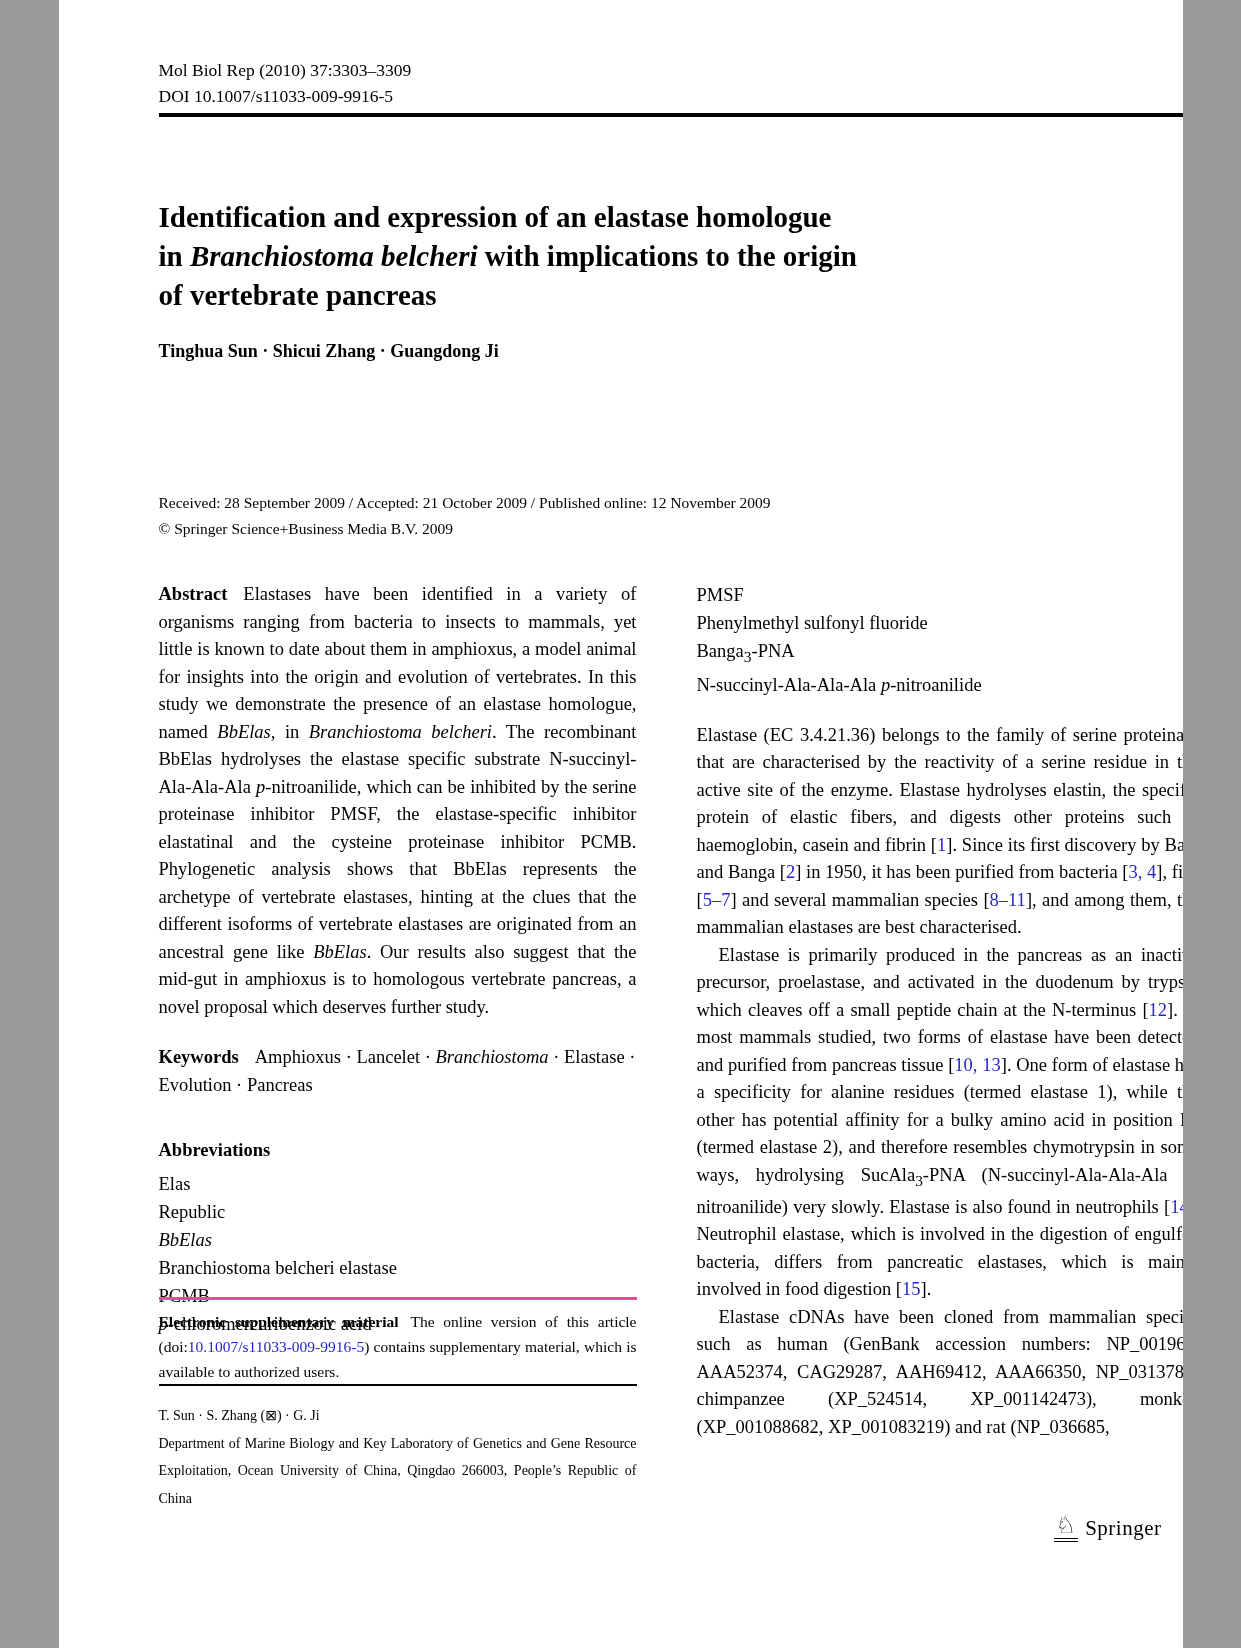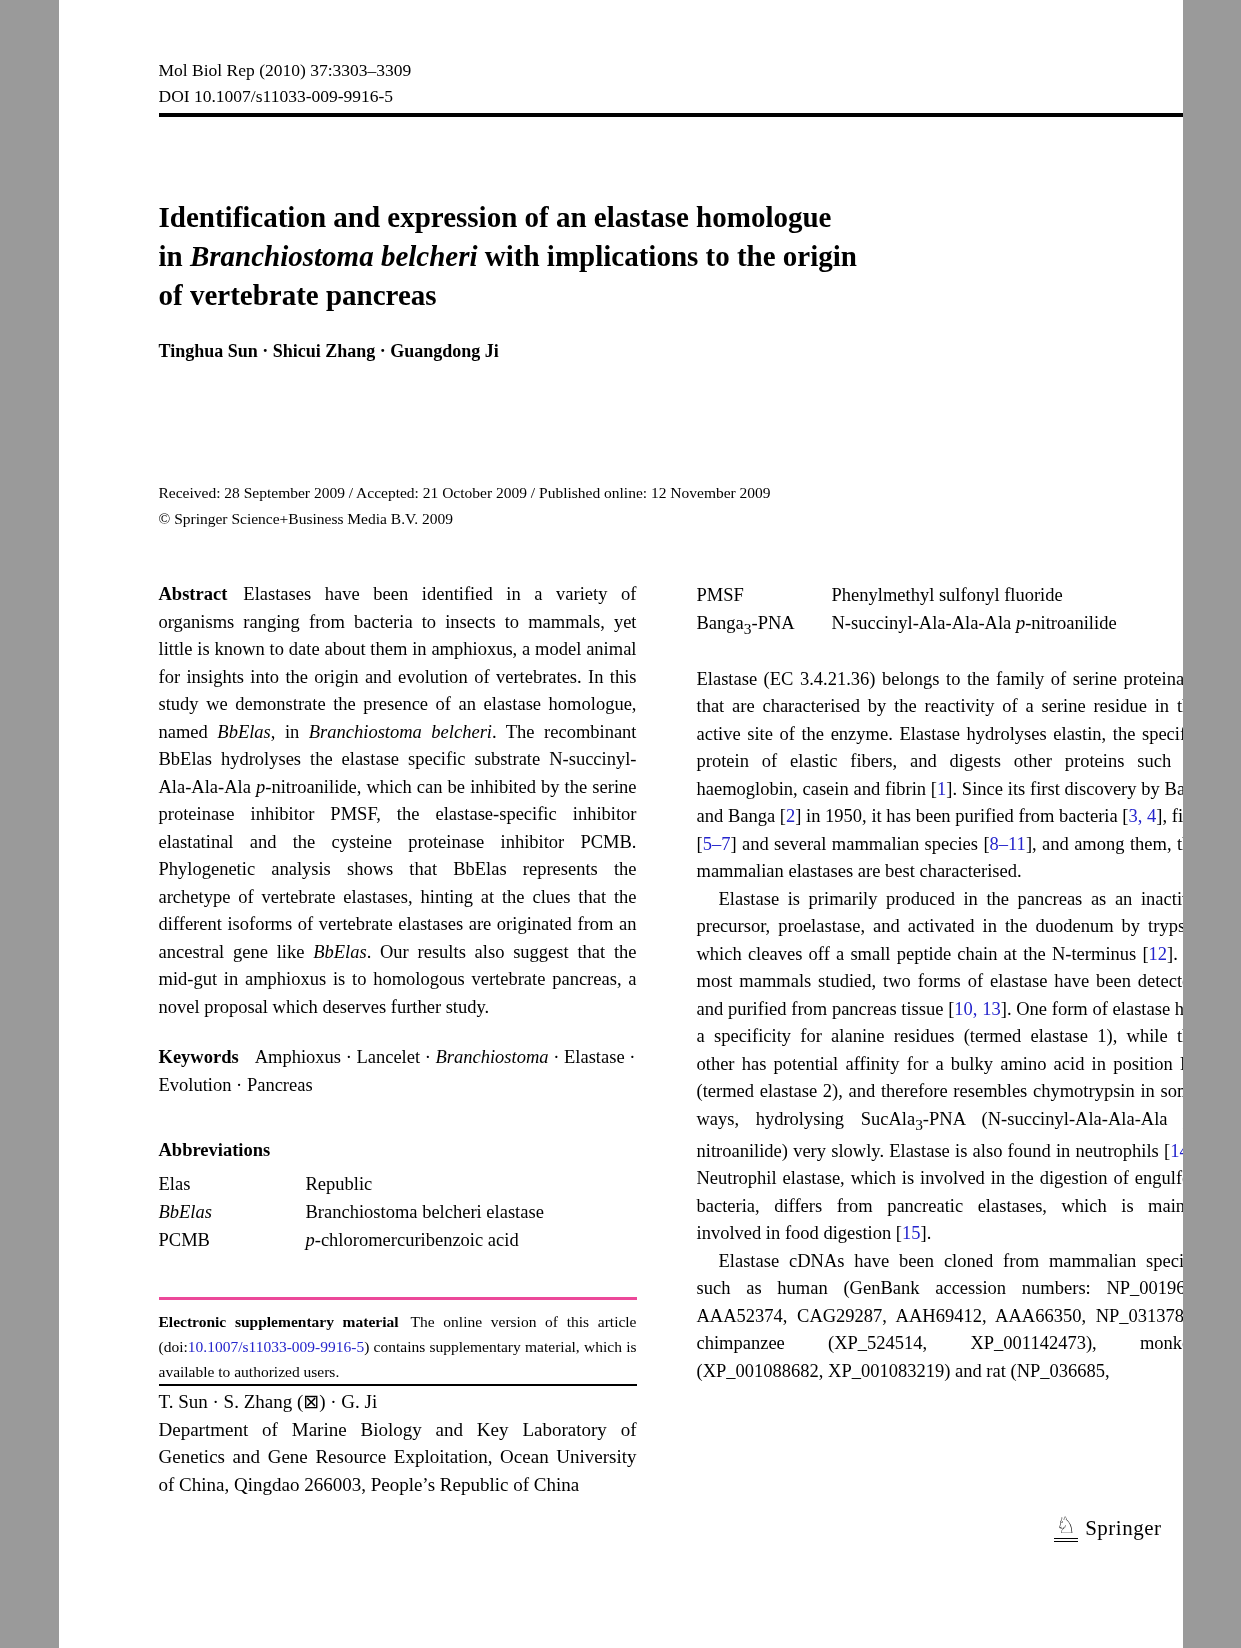--- a/index.html
+++ b/index.html
@@ -10,30 +10,30 @@
     font-family:"Liberation Serif", serif;
     overflow:hidden;
   }
   .abs { position:absolute; }
   .just { text-align:justify; text-justify:inter-word; }
   .body-text { font-size:18.5px; line-height:27.5px; }
   #journal-head { left:100px; top:57px; font-size:17.5px; line-height:26px; }
   #rule-top { left:100px; top:113px; width:1041px; height:4px; background:#000; }
   #article-title { left:100px; top:198px; width:960px; font-size:29px; font-weight:bold; line-height:39px; }
   #authors-line { left:100px; top:341px; font-size:18px; font-weight:bold; }
-  #dates-block { left:100px; top:480px; font-size:15.5px; line-height:25.5px; }
+  #dates-block { left:100px; top:490px; font-size:15.5px; line-height:25.5px; }
   #col-left  { left:100px; top:581px; width:478px; }
   #col-right { left:638px; top:581px; width:503px; }
   #keywords-block { left:100px; top:1044px; width:478px; }
   #abbrev-heading { left:100px; top:1140px; font-size:18.5px; font-weight:bold; }
   #abbrev-left { left:100px; top:1170px; width:478px; }
   #esm-block { left:100px; top:1297px; width:478px; border-top:3px solid #ec4899; padding-top:9px; font-size:15.5px; line-height:25px; }
   .esm-just { text-align:justify; }
-  #footnote-block { left:100px; top:1384px; width:478px; border-top:2px solid #000; padding-top:2px; font-size:19px; line-height:27.5px; }
-  .abbr-row { display:flex; font-size:18.5px; line-height:28px; }
+  #footnote-block { left:100px; top:1384px; width:478px; border-top:2px solid #000; padding-top:16px; font-size:14px; line-height:27.5px; }
+  .abbr-row { display:flex; font-size:18.5px; line-height:28px;flex-direction:column; }
   .abbr-term-l { width:147px; flex-shrink:0; }
   .abbr-term-r { width:135px; flex-shrink:0; }
   .abbr-def { flex:1; }
   #intro-heading { margin-top:42px; font-size:18.5px; font-weight:bold; }
   .intro-para { margin-top:0; }
   .first-para { margin-top:23px; }
   .indent { text-indent:22px; }
   #springer-footer { left:995px; top:1514px; display:flex; align-items:center; gap:7px; }
   #springer-horse { font-size:23px; line-height:23px; border-bottom:4px double #000; padding:0 2px 1px 2px; display:inline-block; }
   #springer-word { font-size:21px; letter-spacing:0.5px; }

